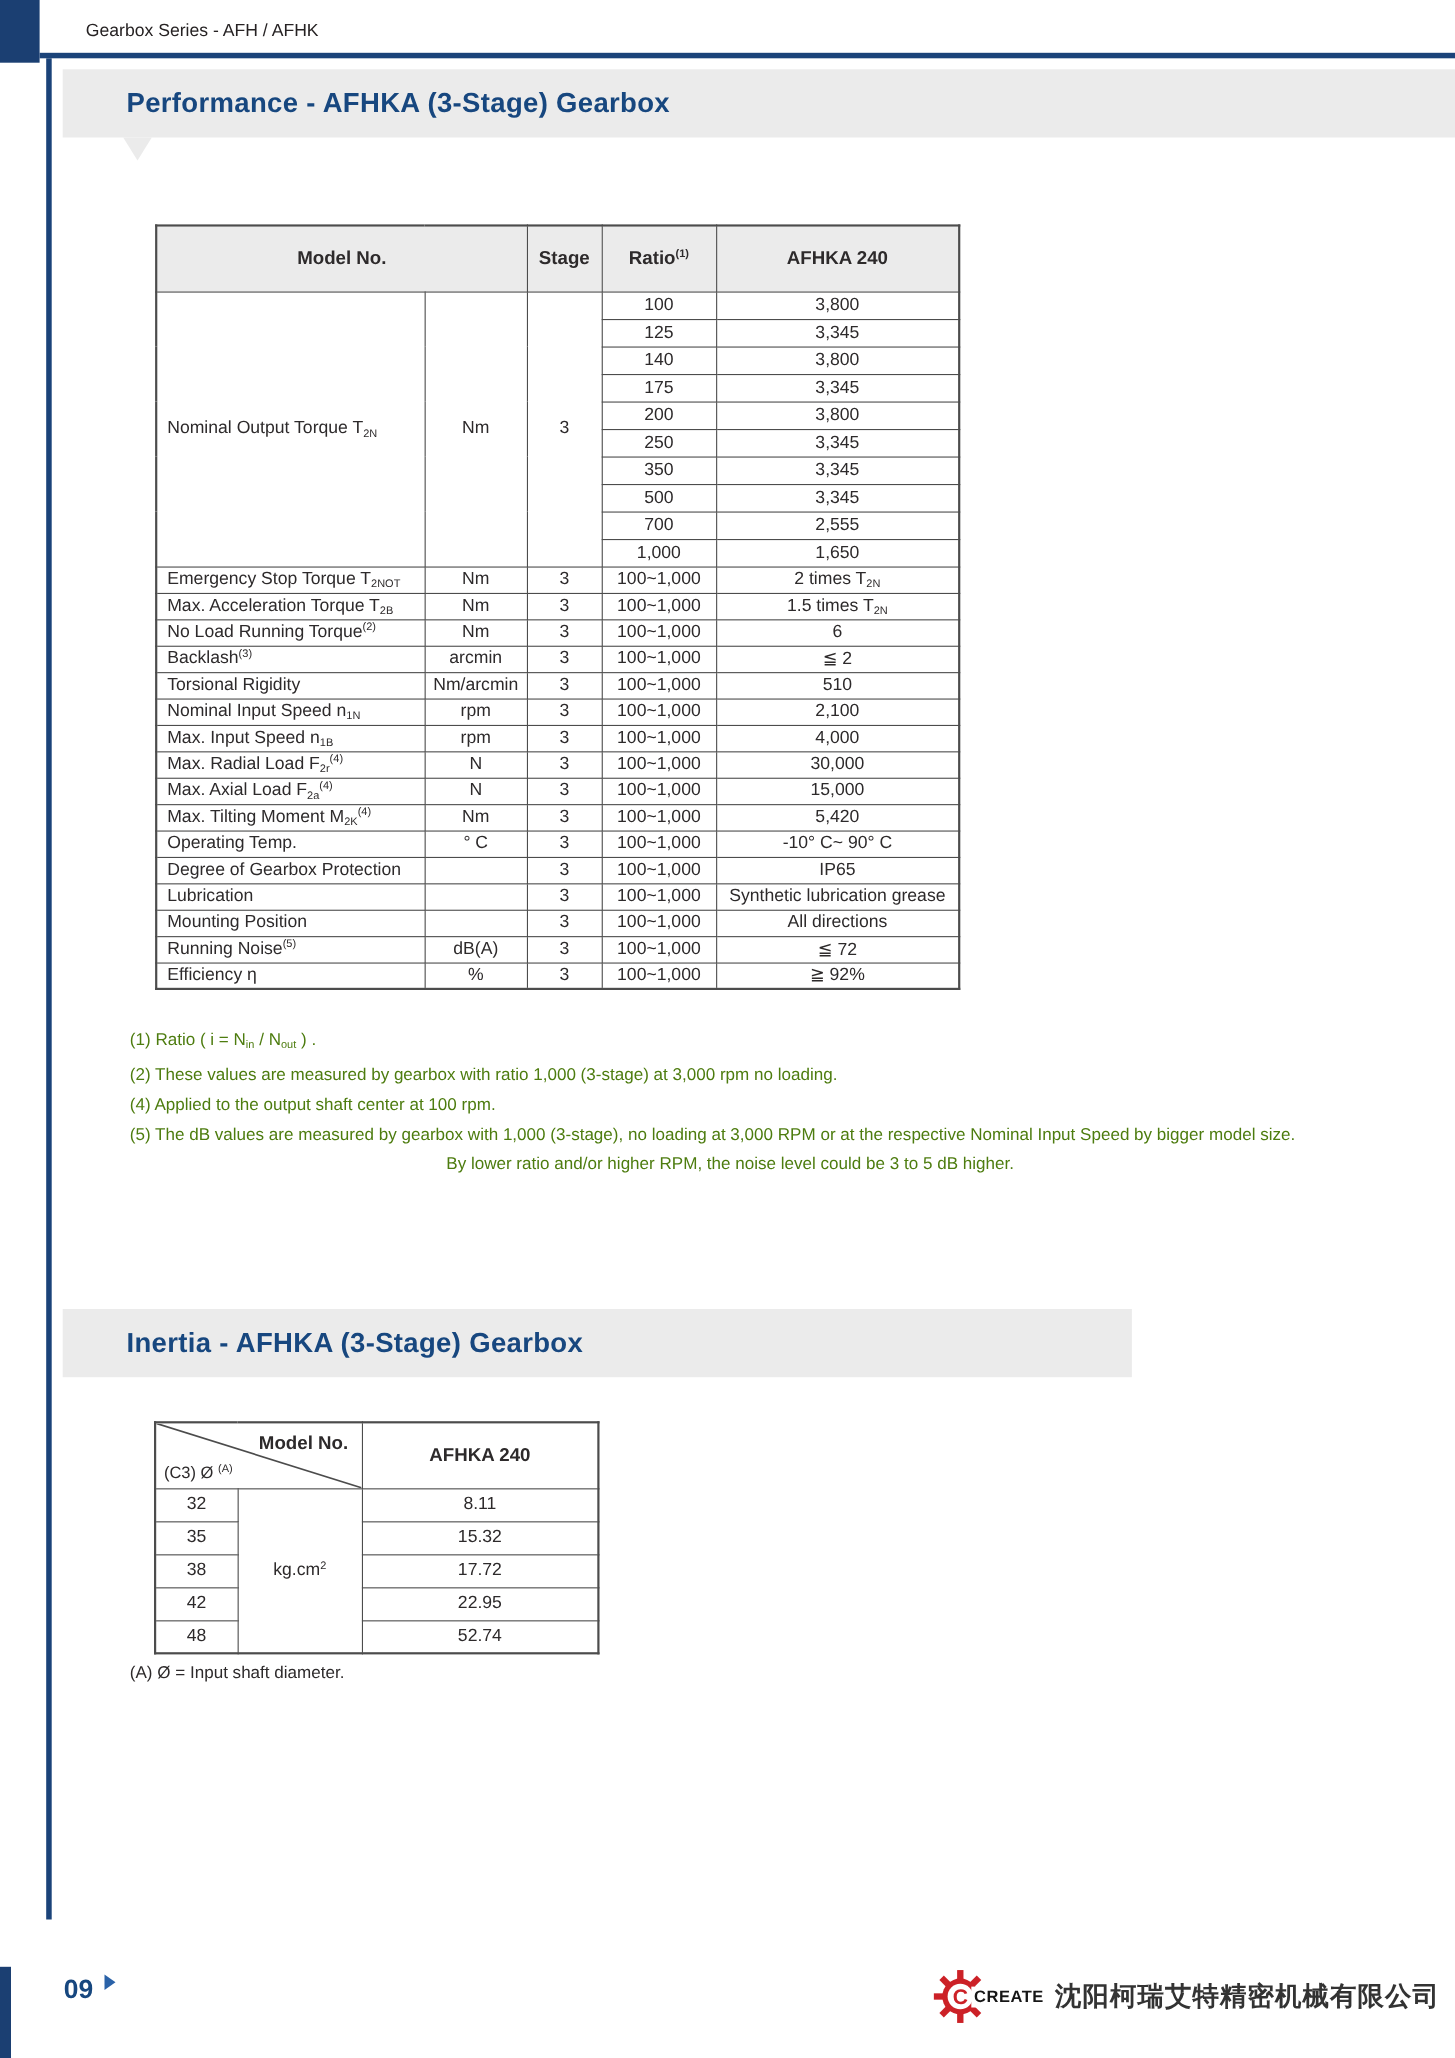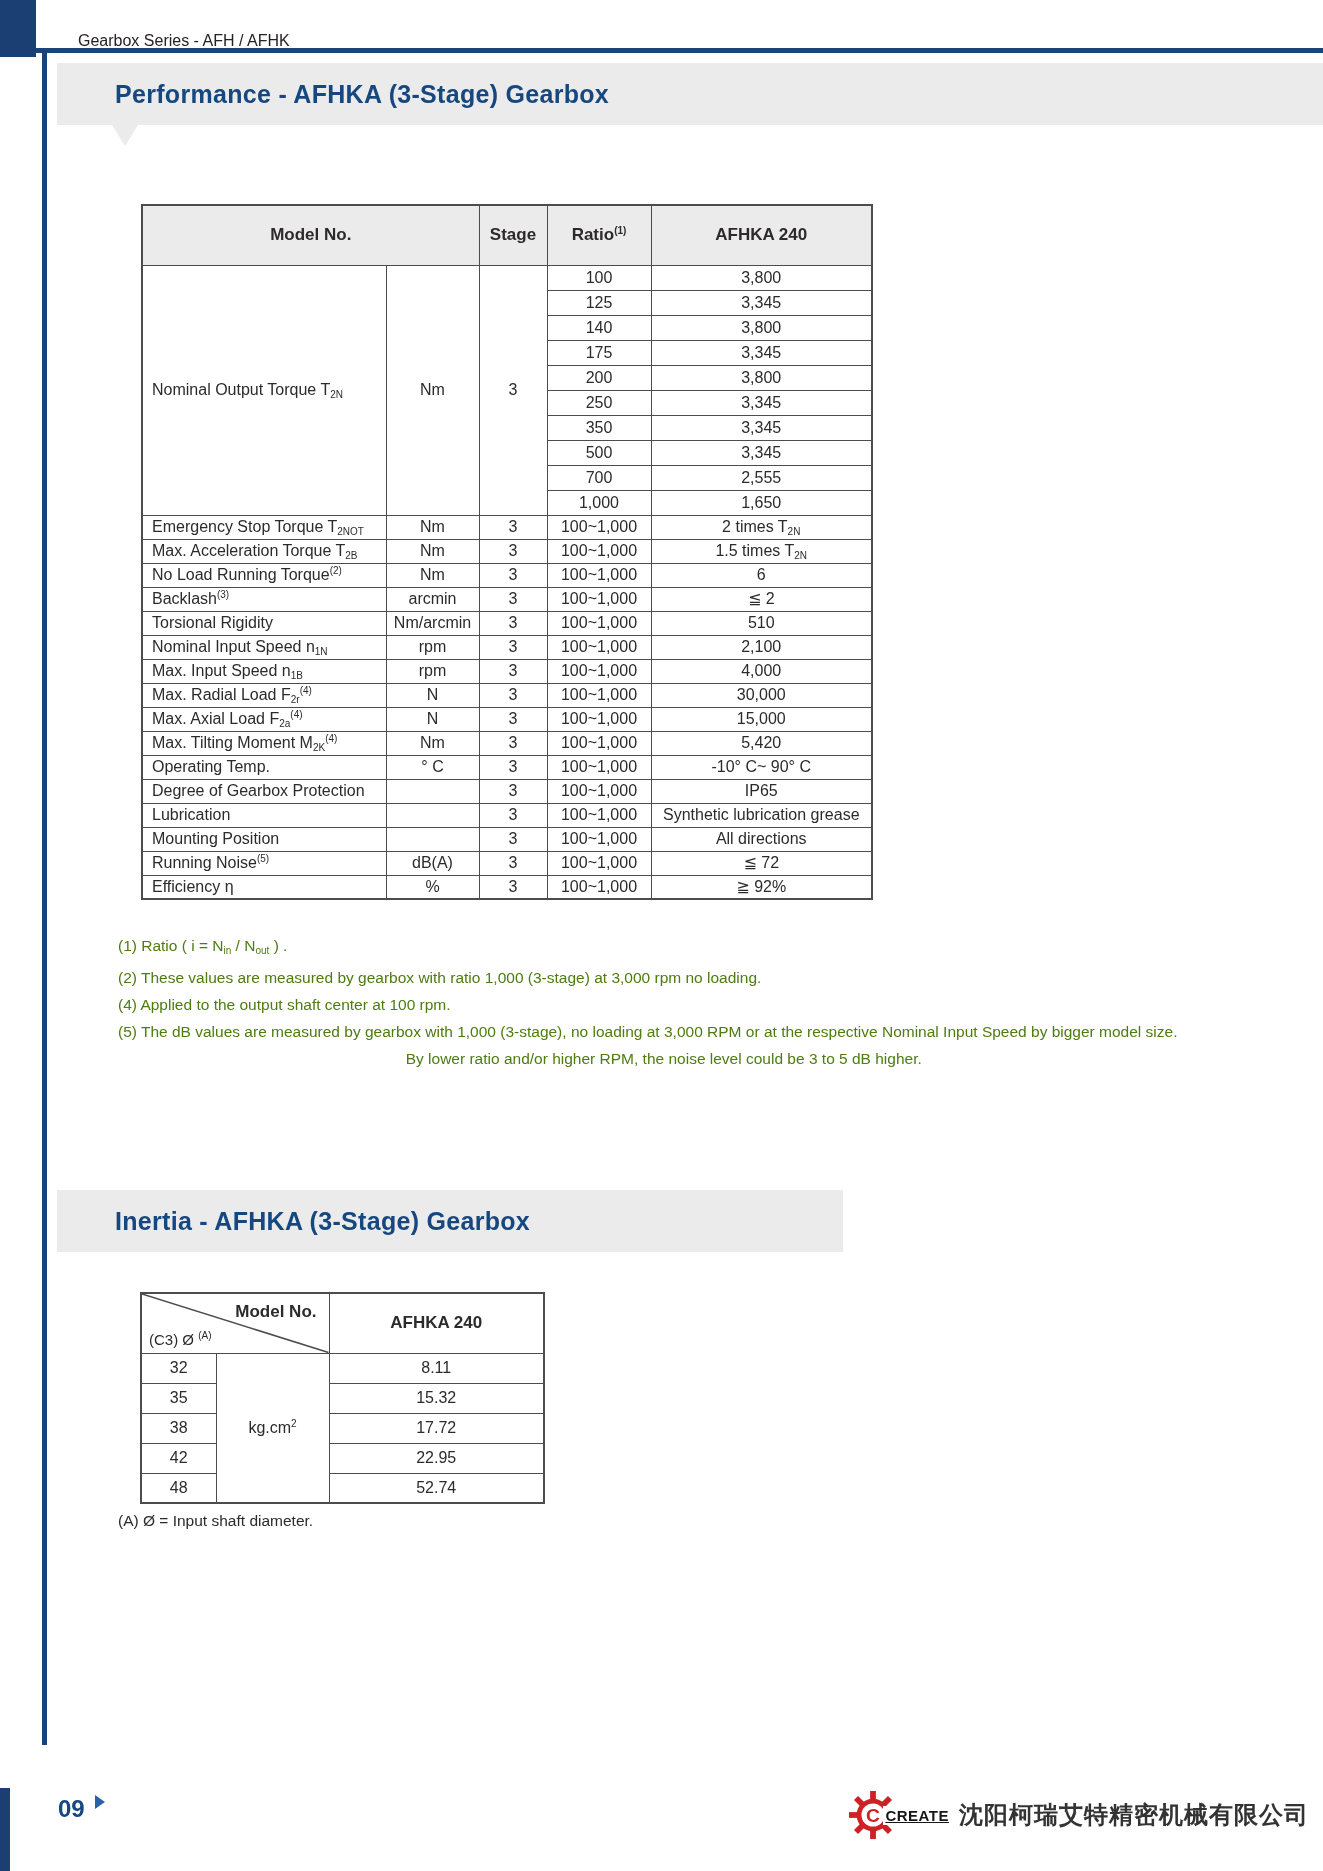--- a/index.html
+++ b/index.html
@@ -2,29 +2,29 @@
 <html><head>
 <meta charset="utf-8">
 <style>
   * { margin:0; padding:0; box-sizing:border-box; }
   html,body { background:#ffffff; }
   body { font-family:"Liberation Sans","DejaVu Sans",sans-serif; color:#2d2a2b; }
   .page { position:relative; width:1323px; height:1871px; background:#fff; overflow:hidden; margin:0 auto; }
 
   
   .corner-square { position:absolute; left:0; top:0; width:36px; height:57px; background:#1b3f72; }
-  .series-label { position:absolute; left:78px; top:20px; font-size:16px; color:#262223;margin-top:12px; }
+  .series-label { position:absolute; left:78px; top:20px; font-size:16px; color:#262223; }
   .top-rule { position:absolute; left:36px; top:48px; right:0; height:5px; background:#1b4379; }
   .v-line { position:absolute; left:42px; top:53px; width:5px; height:1692px; background:#1b4379; }
   .footer-strip { position:absolute; left:0; top:1788px; width:10px; height:83px; background:#1b3f72; }
 
   
   .band { position:absolute; left:57px; height:62px; background:#ebebeb; display:flex; align-items:center; }
   .band.perf { top:63px; width:1266px; }
-  .band.inertia { top:1190px; width:786px; }
+  .band.inertia { top:1190px; width:972px; }
   .band-title { padding-left:58px; font-size:25px; font-weight:bold; color:#17477f; letter-spacing:0.3px; }
   .band-tail { position:absolute; left:112px; top:125px; width:0; height:0;
     border-left:13px solid transparent; border-right:13px solid transparent; border-top:21px solid #ebebeb; }
 
   
   table.spec { border-collapse:collapse; table-layout:fixed; border:2.5px solid #4c4c4c;
     font-size:16px; color:#2d2a2b; background:#fff; }
   table.spec td, table.spec th { border:1.6px solid #4c4c4c; overflow:hidden; white-space:nowrap; }
   .perf-table { position:absolute; left:141px; top:204px; width:730px; }
   .perf-table th { background:#ebebeb; font-weight:bold; font-size:17px; height:60px; }
@@ -47,21 +47,21 @@
   .corner-svg { position:absolute; left:0; top:0; width:100%; height:100%; }
   .corner-top { position:absolute; top:8px; right:12px; font-weight:bold; font-size:17px; }
   .corner-bottom { position:absolute; bottom:5px; left:7px; font-size:15px; }
   .inertia-note { position:absolute; left:118px; top:1512px; font-size:15.5px; }
 
   
   .page-num { position:absolute; left:58px; top:1795px; font-size:24px; font-weight:bold; color:#17477f; display:flex; align-items:flex-start; }
   .tri { display:inline-block; width:0; height:0; border-top:7px solid transparent; border-bottom:7px solid transparent;
     border-left:10px solid #2a62a8; margin-left:10px; }
   .logo-row { position:absolute; right:14px; top:1790px; display:flex; align-items:center; }
-  .logo-text { font-size:15px; font-weight:800; color:#161616; letter-spacing:0.5px; margin-left:-15px; background:#fff; padding:1px 2px;text-decoration:underline; }
+  .logo-text { font-size:15px; font-weight:800; color:#161616; letter-spacing:0.5px; margin-left:-15px; background:#fff; padding:1px 2px; }
   .company { font-size:24px; font-weight:bold; color:#333; margin-left:8px; letter-spacing:1px; }
 </style>
 </head>
 <body>
 
 <div class="page">
 
   <div class="corner-square"></div>
   <div class="series-label">Gearbox Series - AFH / AFHK</div>
   <div class="top-rule"></div>

